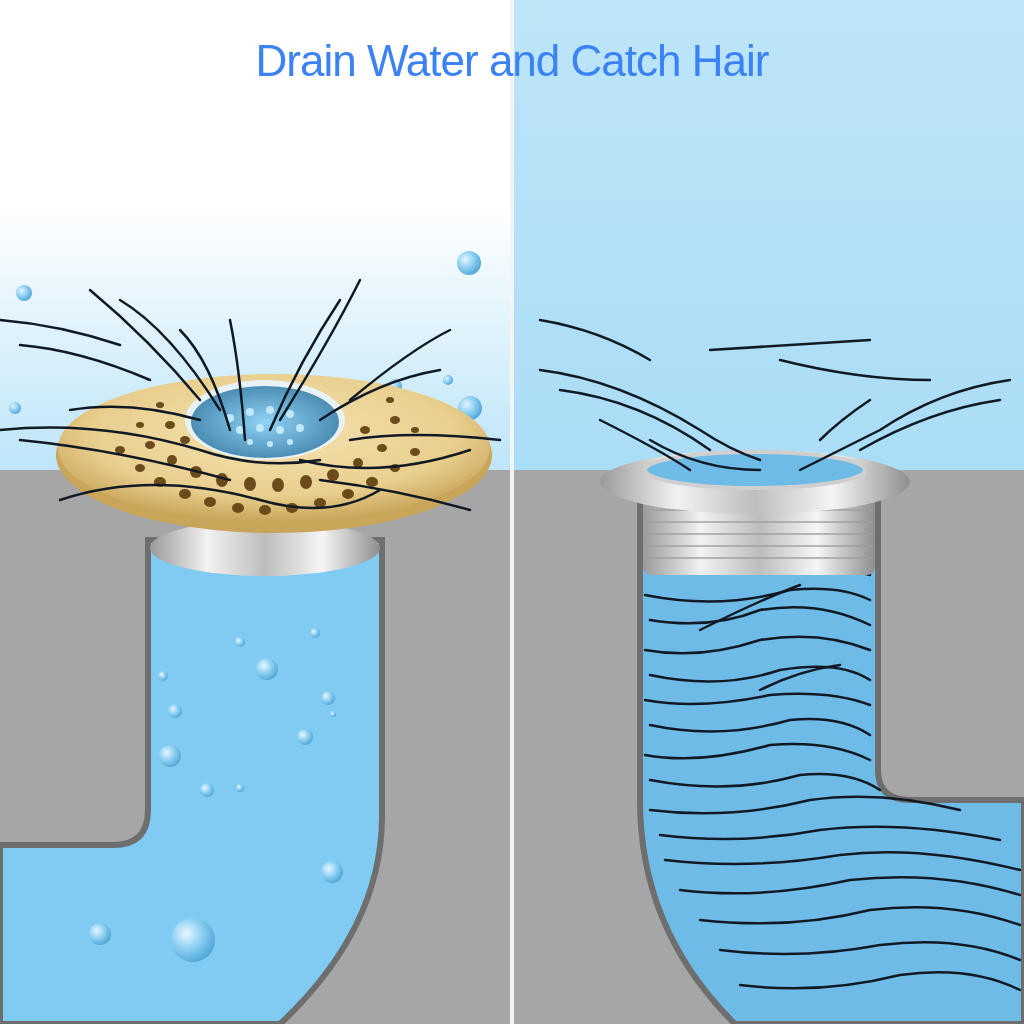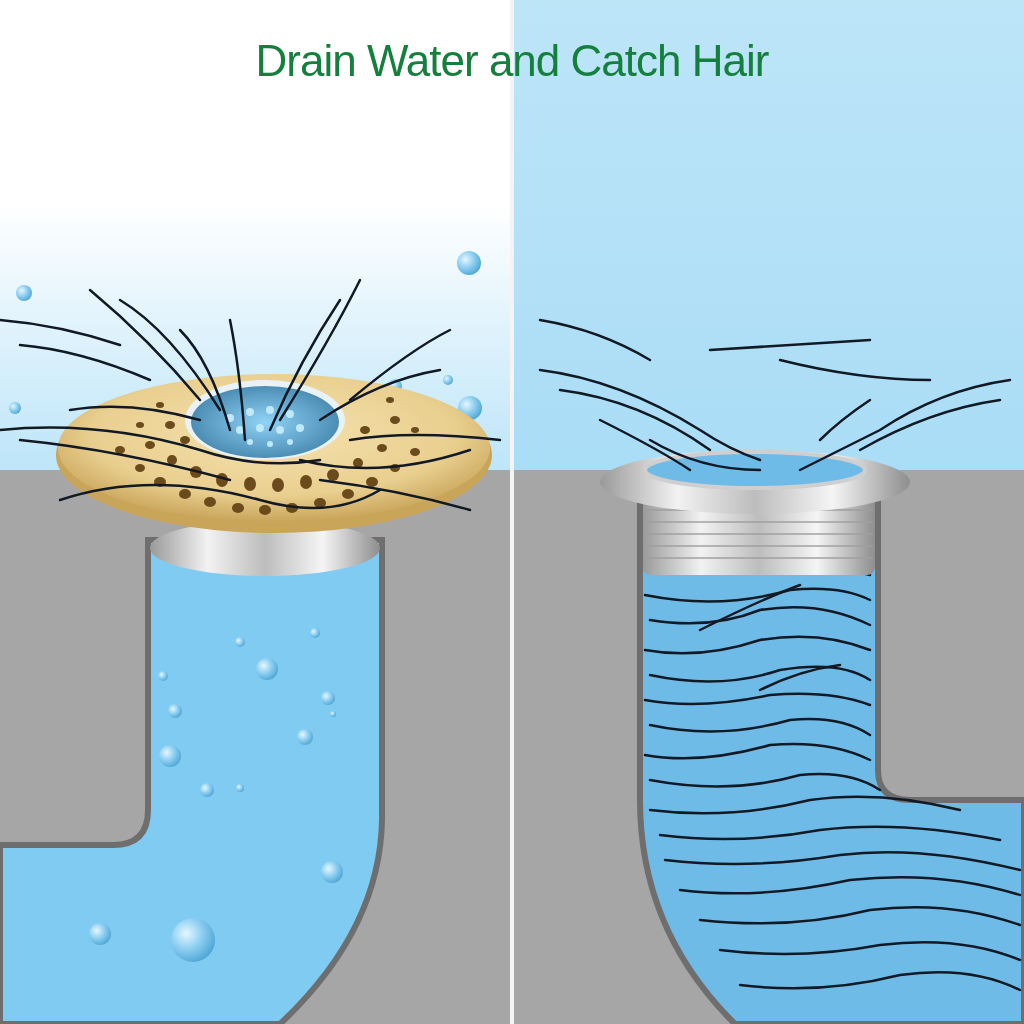--- a/index.html
+++ b/index.html
@@ -1,20 +1,20 @@
 <!DOCTYPE html>
 <html><head>
   <meta charset="utf-8">
   <style>
     html, body { margin: 0; padding: 0; }
     body { width: 1024px; height: 1024px; overflow: hidden; position: relative; background: #fff; }
     .stage { position: absolute; left: 0; top: 0; width: 1024px; height: 1024px; }
     .title {
       position: absolute; left: 0; top: 36px; width: 1024px; text-align: center;
-      font-family: "Liberation Sans", sans-serif; font-size: 44px; color: #15803d;
+      font-family: "Liberation Sans", sans-serif; font-size: 44px; color: #3b82f6;
       letter-spacing: -1px; z-index: 5;
     }
     svg { position: absolute; left: 0; top: 0; }
   </style>
 </head>
 <body>
 
 <div class="stage">
   <svg width="1024" height="1024" viewBox="0 0 1024 1024">
     <defs>

